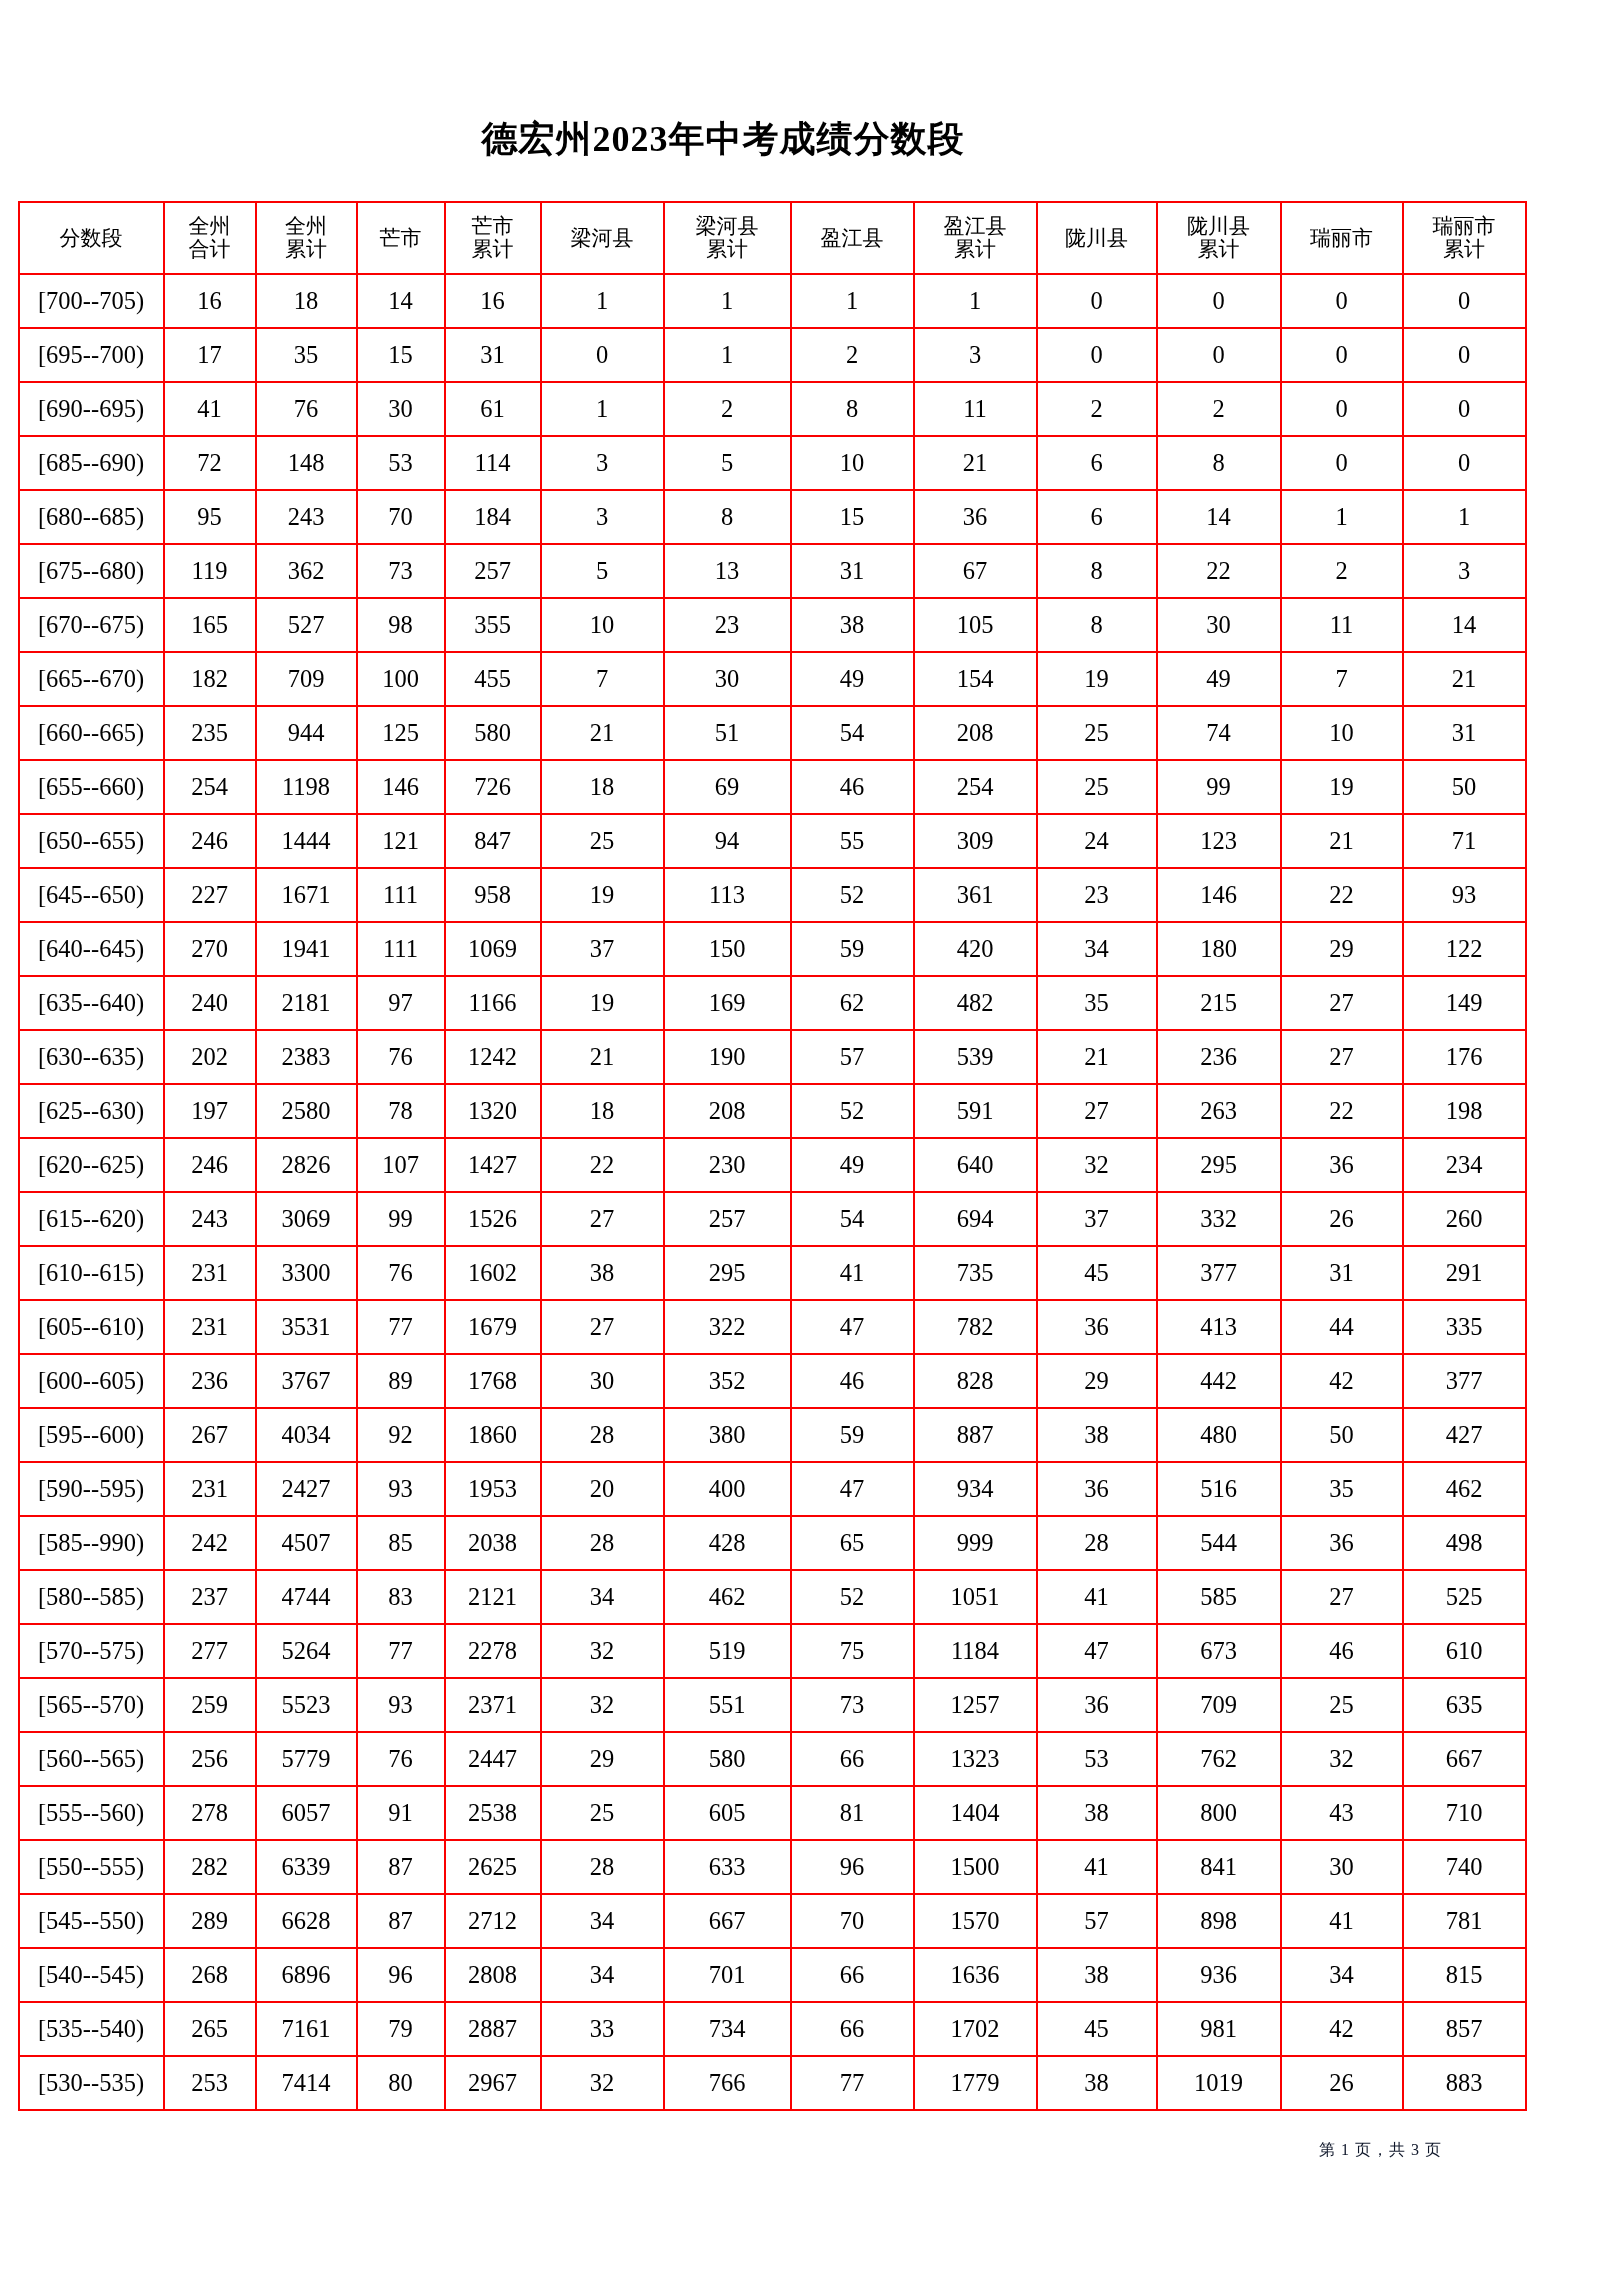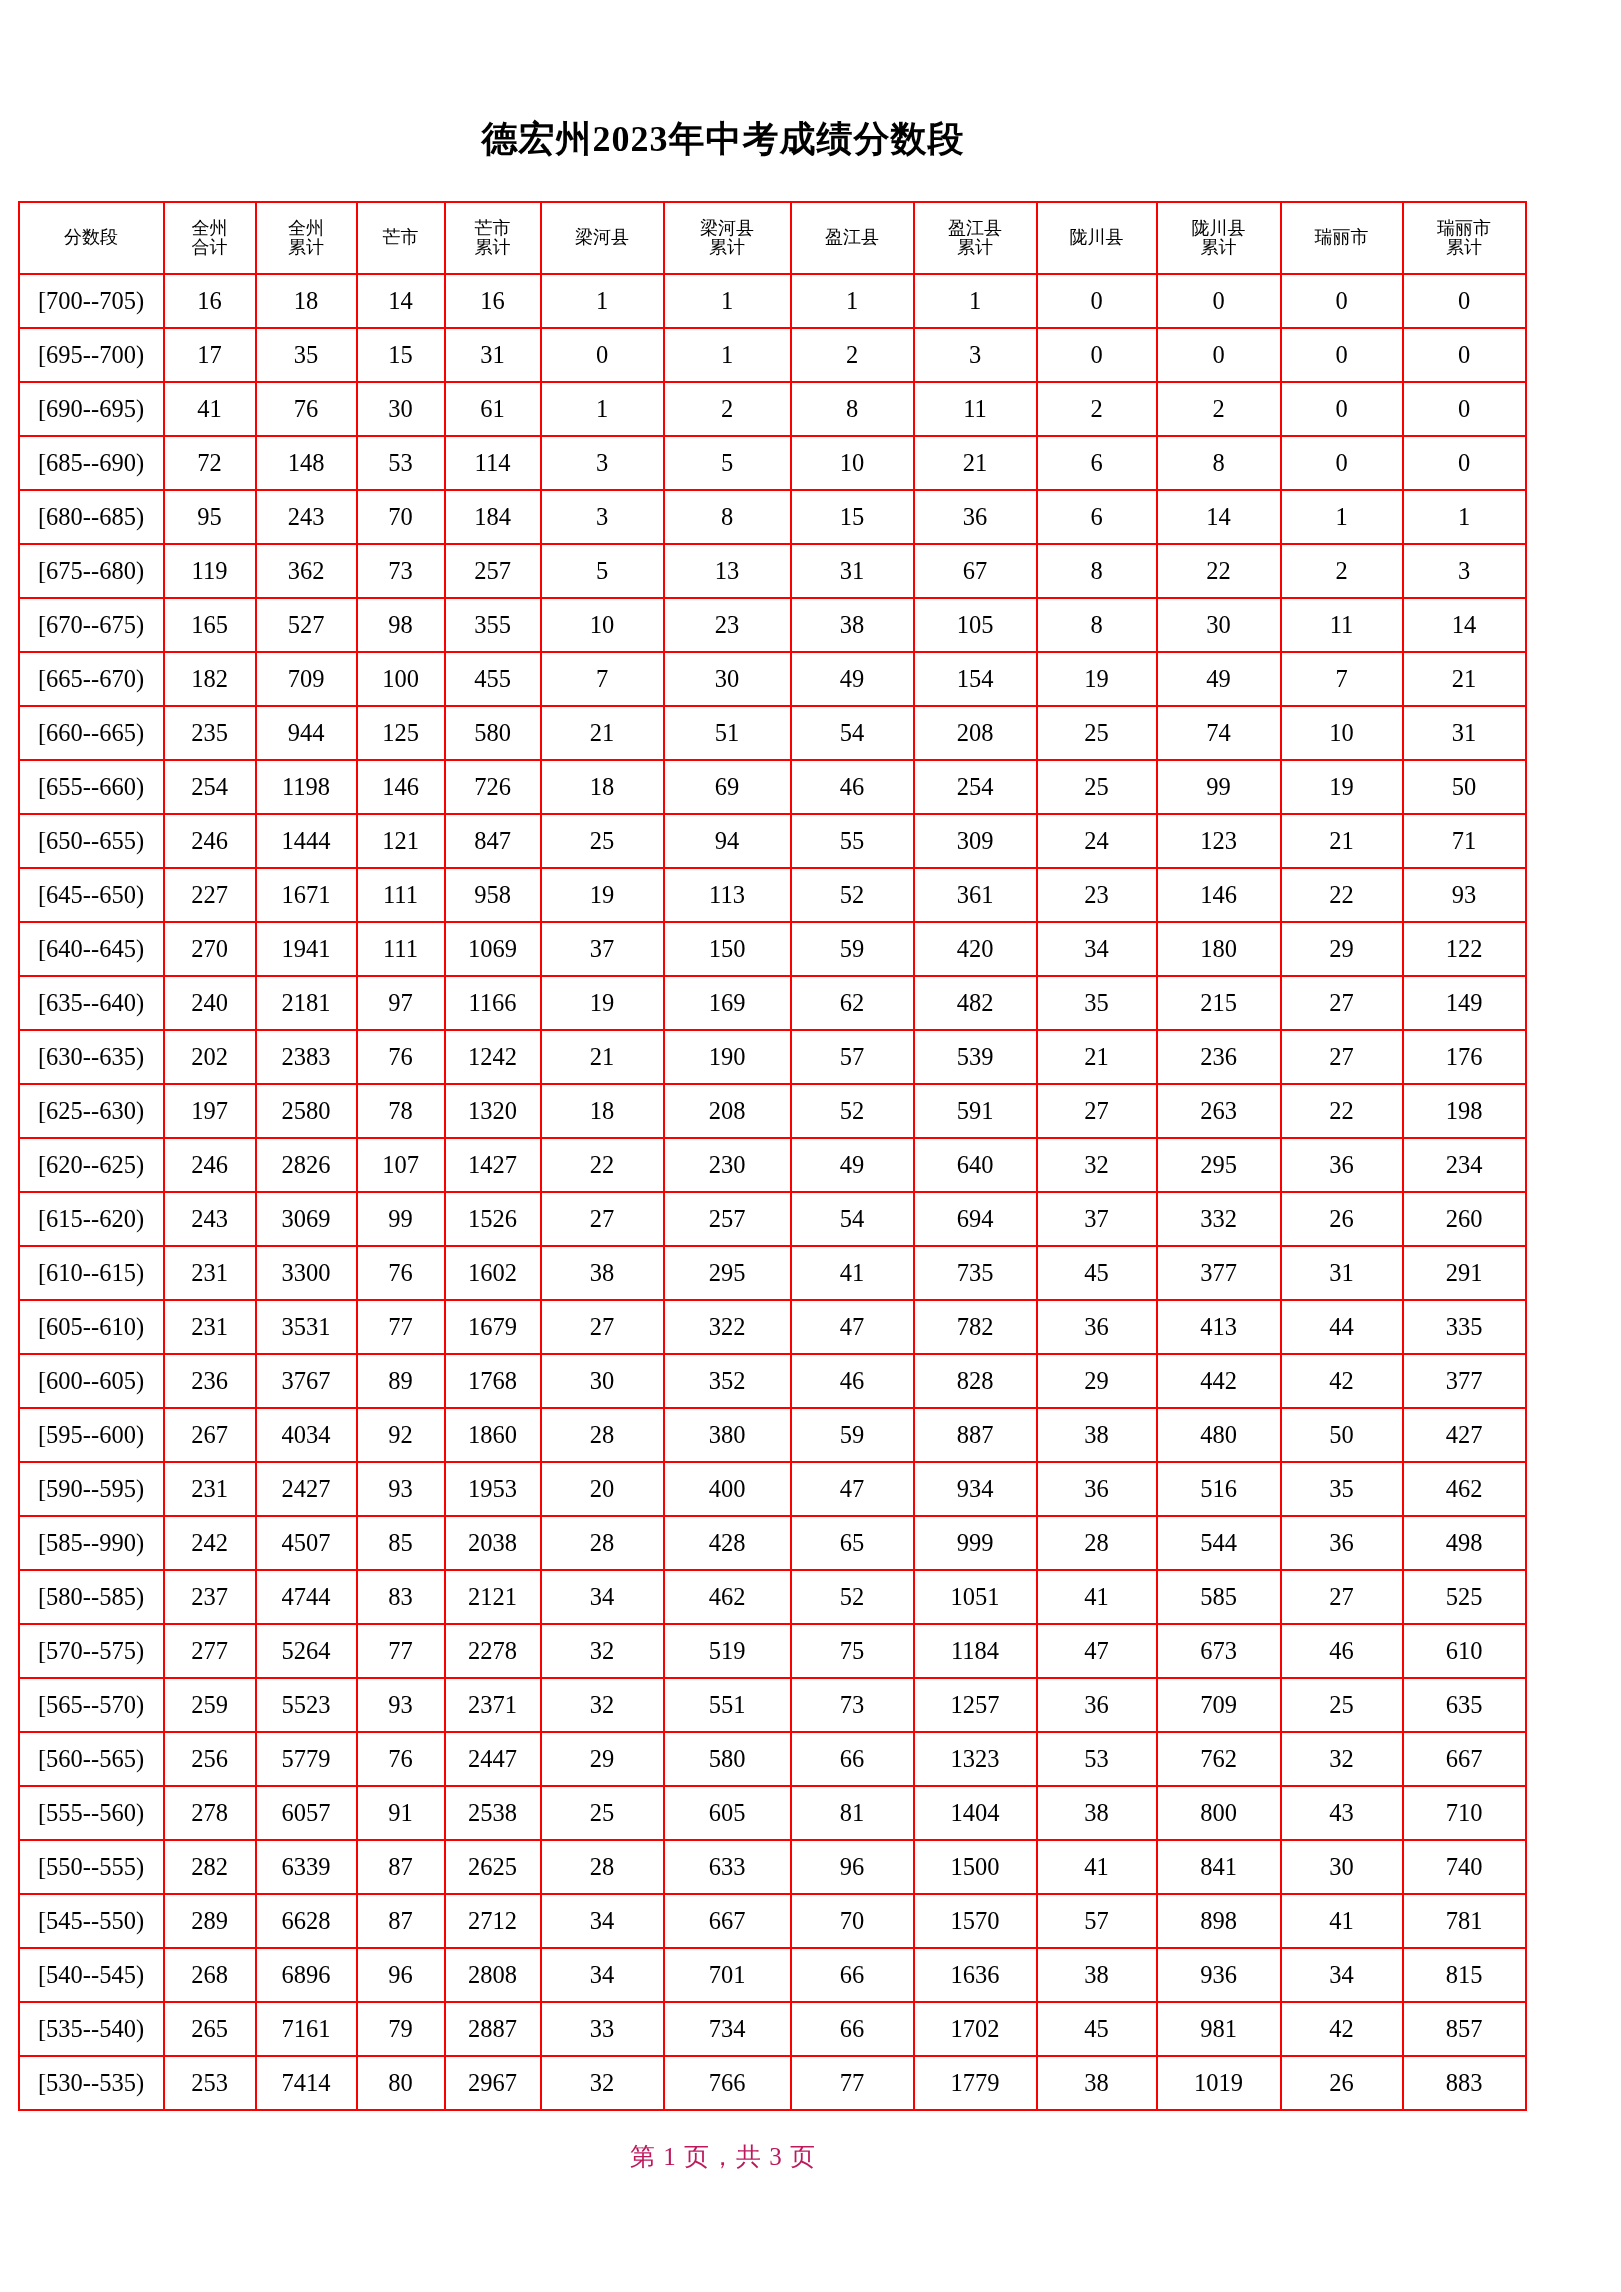--- a/index.html
+++ b/index.html
@@ -50,21 +50,21 @@
     border: 2px solid #fa0000;
     text-align: center;
     vertical-align: middle;
     font-family: "Liberation Serif", "DejaVu Serif", serif;
     background: #ffffff;
     padding: 0;
     overflow: hidden;
   }
   table.score-table thead th {
     font-weight: normal;
-    font-size: 18px;
+    font-size: 21px;
     line-height: 1.08;
     height: 65px;
     padding: 2.9px 1px;
     white-space: normal;
     word-break: break-all;
   }
   table.score-table tbody td {
     font-size: 24.5px;
     height: 52px;
     line-height: 1.1;
@@ -82,26 +82,26 @@
   col.c-n4     { width: 96px; }
   col.c-n5     { width: 123px; }
   col.c-n6     { width: 127px; }
   col.c-n7     { width: 123px; }
   col.c-n8     { width: 123px; }
   col.c-n9     { width: 120px; }
   col.c-n10    { width: 124px; }
   col.c-n11    { width: 122px; }
   col.c-n12    { width: 123px; }
   .footer-note {
-    text-align: center;
-    font-size: 25px;
+    text-align: right;
+    font-size: 16px;
     font-family: "Liberation Serif", "DejaVu Serif", serif;
     margin: 0;
     padding-top: 29px;
-    color: #be185d;
+    color: #0f172a;
     letter-spacing: 1px;
   }
   .hdr-two-line { display: block; }
 </style>
 </head>
 <body>
 
 <div class="page">
 
   <h1 class="doc-title">德宏州2023年中考成绩分数段</h1>

